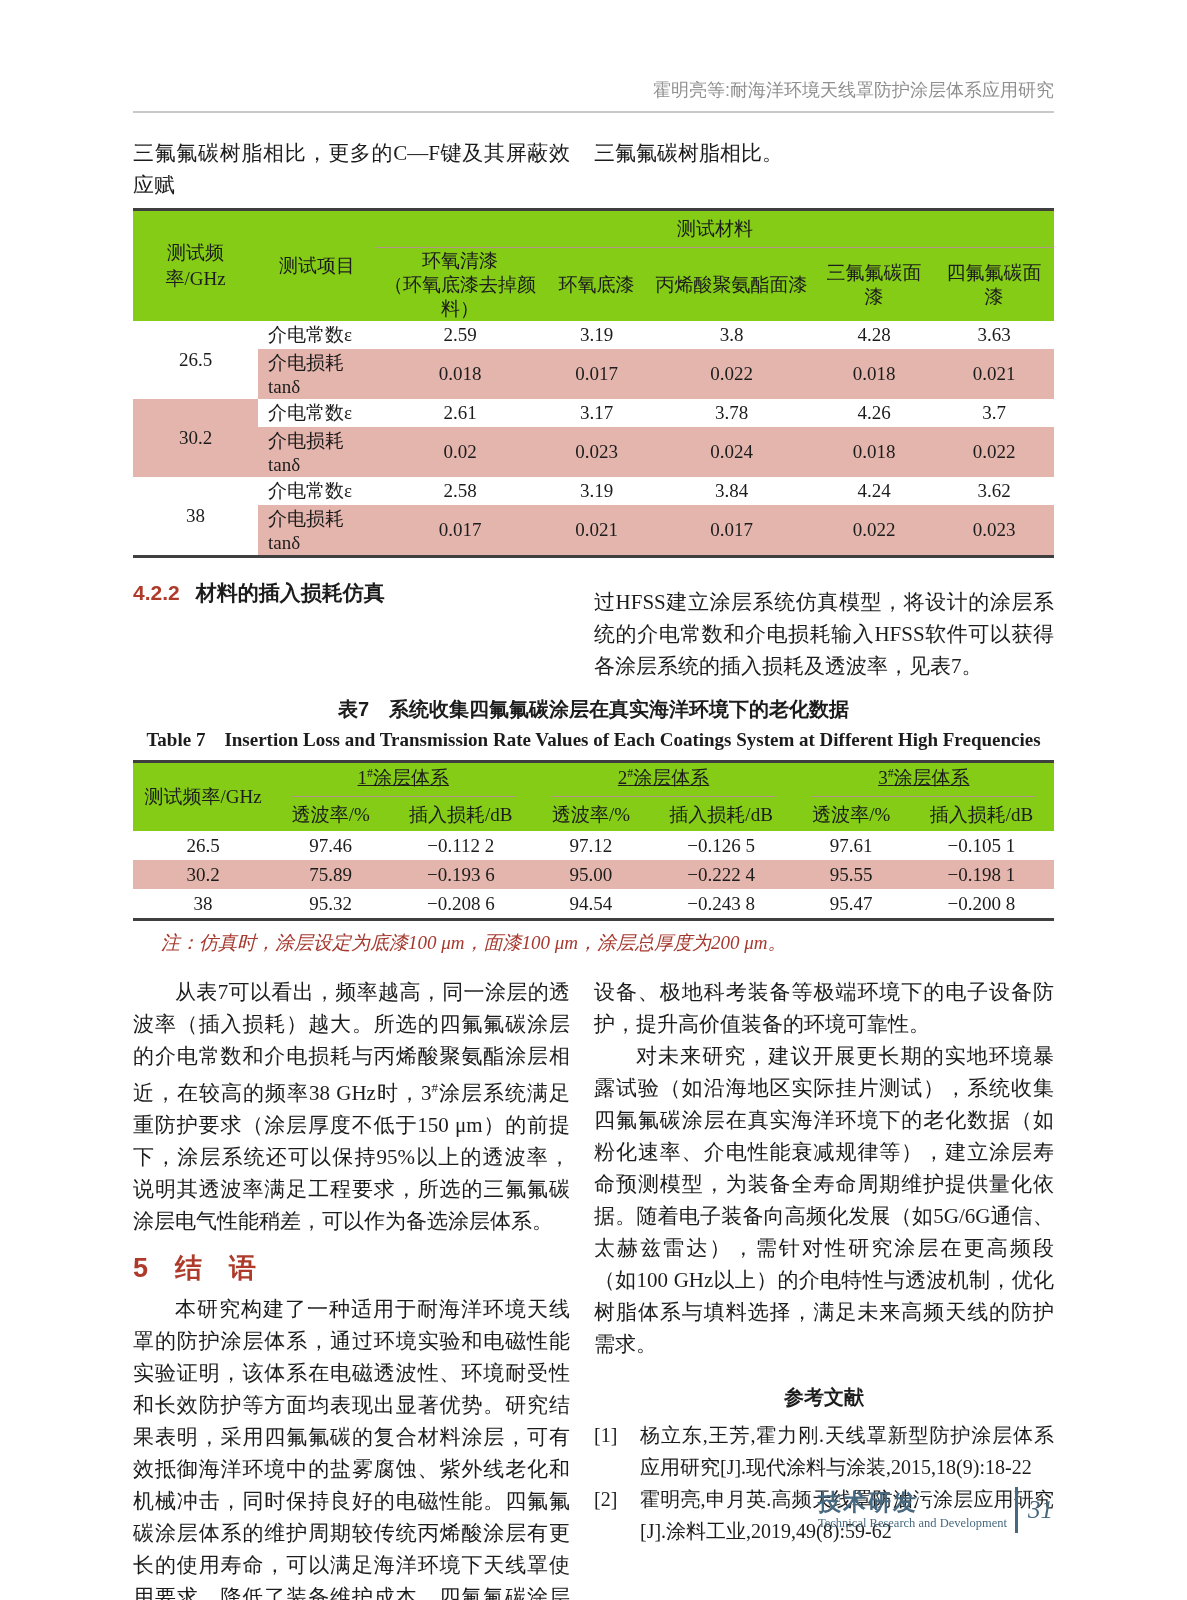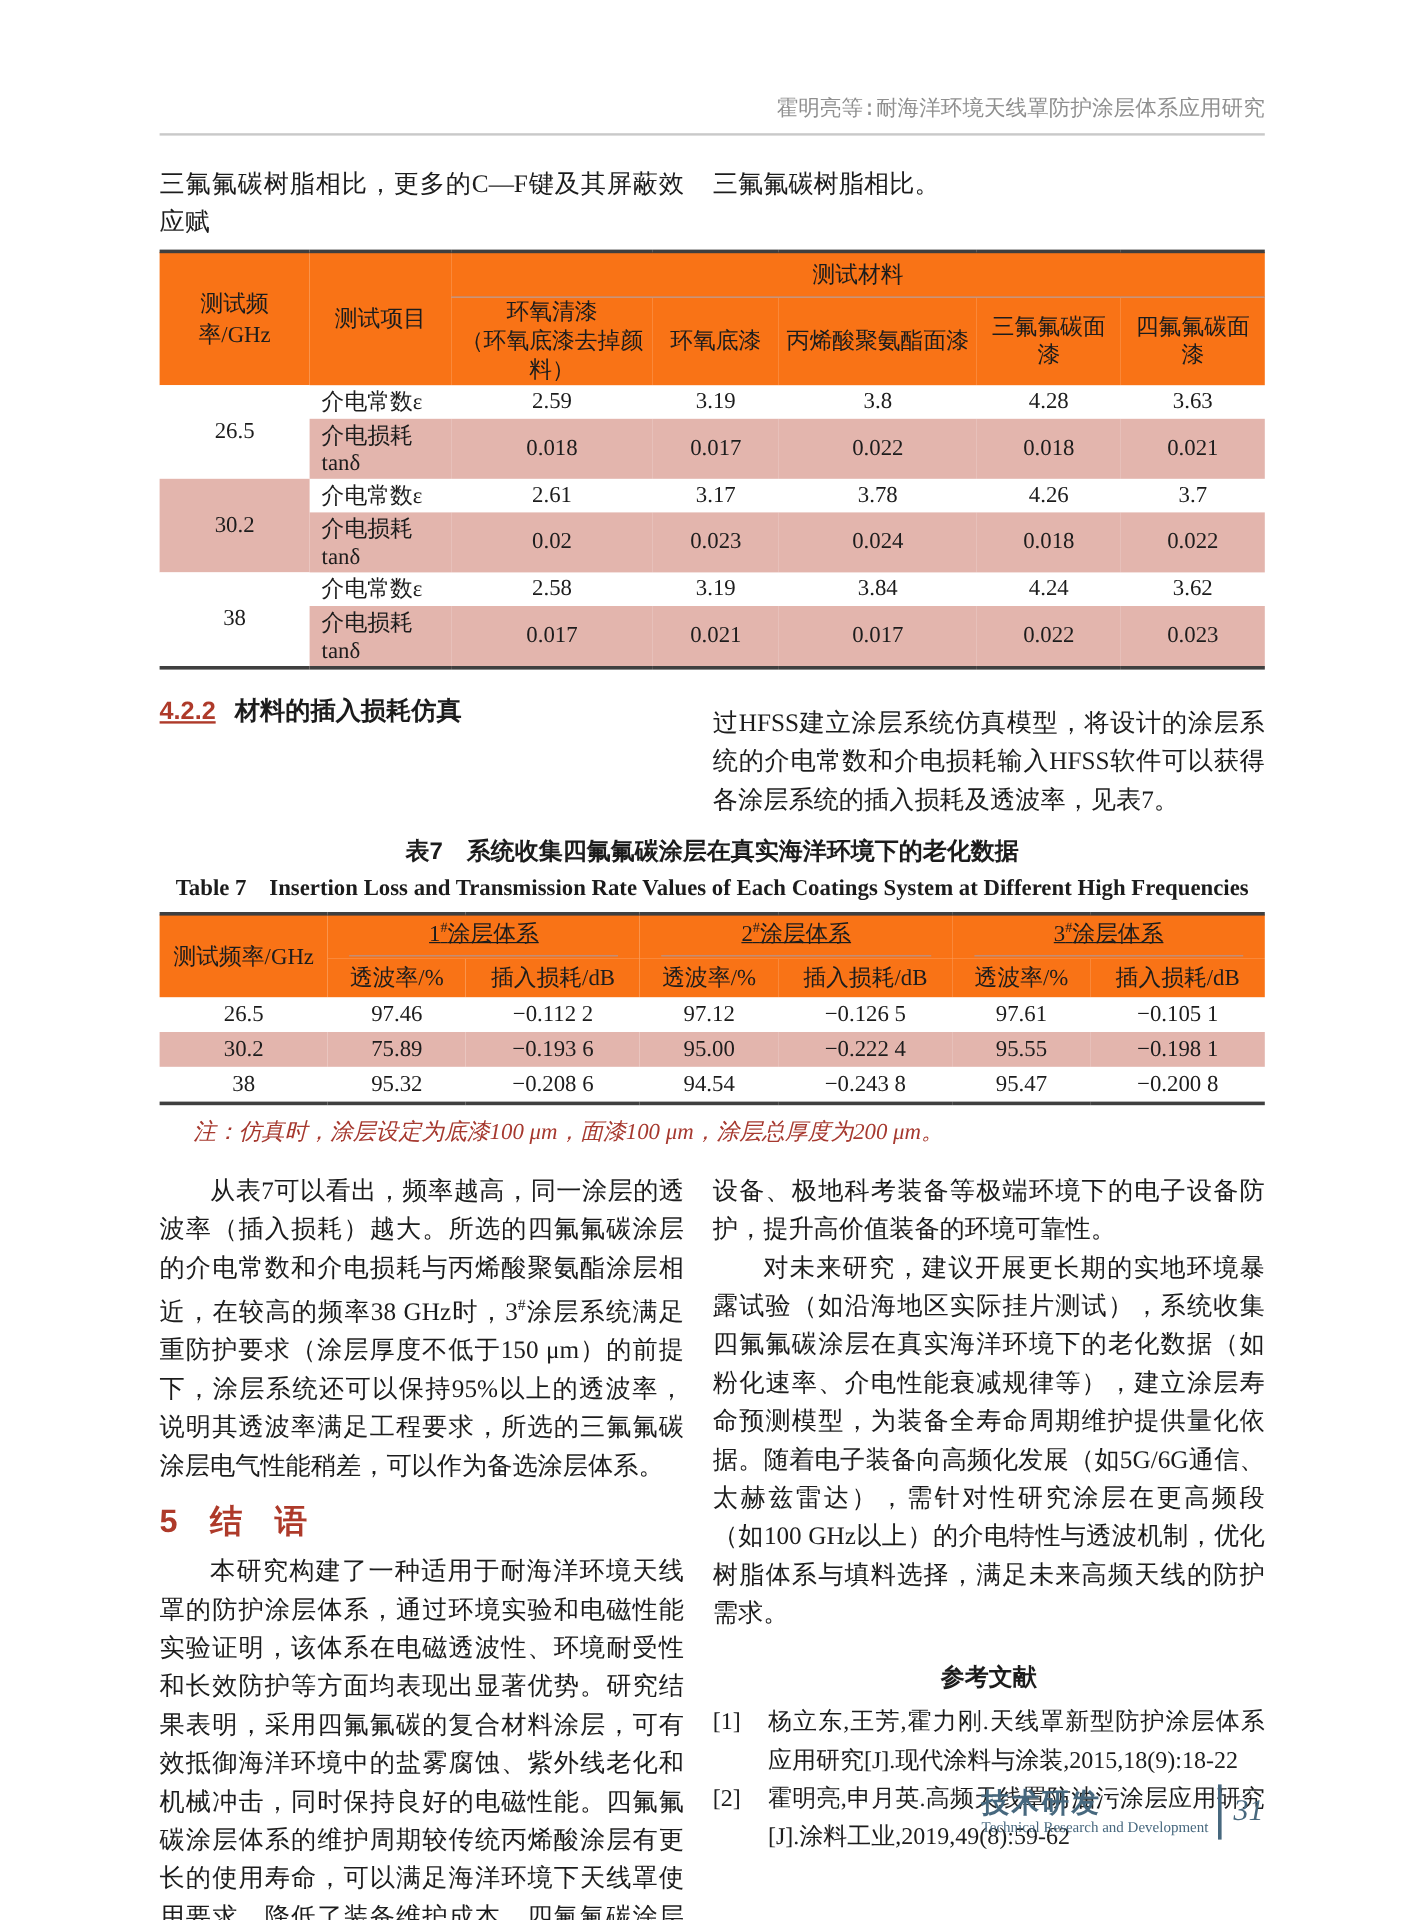--- a/index.html
+++ b/index.html
@@ -2,41 +2,41 @@
 <html><head>
 <meta charset="utf-8">
 <style>
   html,body{margin:0;padding:0;background:#ffffff;}
   .page{position:relative;width:1187px;height:1600px;background:#fff;overflow:hidden;
         font-family:"Liberation Serif","DejaVu Serif",serif;color:#1c1c1c;}
   .content{position:absolute;left:133px;top:0;width:921px;}
 
   
   .running-head{padding-top:78px;text-align:right;}
-  .running-title{font-size:18px;color:#8f8f8f;font-family:Liberation Mono, monospace;}
+  .running-title{font-size:18px;color:#8f8f8f;font-family:Liberation Sans, sans-serif;}
   .head-rule{margin-top:9px;height:2px;background:#c9c9c9;}
 
   
   .two-col{display:flex;gap:24px;}
   .col-l{width:437px;flex:none;}
   .col-r{flex:1;min-width:0;}
   .para{font-size:21px;line-height:32px;text-align:justify;text-justify:inter-character;}
   .indent{text-indent:2em;}
 
   
   .tbl-cap{text-align:center;margin-top:18px;}
   .cap-zh{font-family:"Liberation Sans","DejaVu Sans",sans-serif;font-weight:bold;font-size:20px;}
   .cap-en{font-family:"Liberation Serif","DejaVu Serif",serif;font-weight:bold;font-size:19px;margin-top:4px;}
 
   
   table{border-collapse:collapse;table-layout:fixed;width:921px;margin-top:7px;
         font-size:19px;}
   .t6,.t7{border-top:3px solid #3f3f3f;border-bottom:3px solid #3f3f3f;}
   th,td{text-align:center;vertical-align:middle;font-weight:normal;padding:1px 4px;}
-  thead th{background:#f97316;}
+  thead th{background:#84cc16;}
   .t6 thead .r1 th{height:34px;}
   .t6 thead .r2 th{height:50px;line-height:1.25;}
   .mat-span{border-bottom:1px solid #b5958e;}
   .t6 tbody td{height:26px;}
   .t6 tbody tr.r-tan td{background:#e3b5ad;}
   .t6 td.freq{background:#fff;}
   .t6 td.freq-pink{background:#e3b5ad;}
   .t6 td.item{text-align:left;padding-left:10px;}
 
   .t7 thead .r1 th{height:34px;}
@@ -44,21 +44,21 @@
   .t7 .gline{border-bottom:1px solid #b5958e;padding-bottom:5px;margin:0 14px;text-decoration:underline;}
   .t7 tbody td{height:27px;}
   .t7 tbody tr.stripe td{background:#e3b5ad;}
   sup{font-size:0.62em;}
 
   .t7-note{margin-top:9px;padding-left:28px;color:#a6392f;font-size:19px;font-style:italic;}
 
   
   .h422{margin-top:22px;font-family:"Liberation Sans","DejaVu Sans",sans-serif;
         font-weight:bold;font-size:21px;line-height:26px;}
-  .h422 .num{color:#ae3a2a;margin-right:16px;text-decoration:underline;}
+  .h422 .num{color:#ae3a2a;margin-right:16px;}
   .h5{margin:14px 0 8px;font-family:"Liberation Sans","DejaVu Sans",sans-serif;
       font-weight:bold;font-size:27px;line-height:34px;color:#ae3a2a;}
   .refs-heading{margin:24px 0 8px;text-align:center;font-family:"Liberation Sans","DejaVu Sans",sans-serif;
       font-weight:bold;font-size:20px;}
   .main-cols{margin-top:20px;}
 
   
   .ref-item{display:flex;font-size:20px;line-height:32px;text-align:justify;}
   .ref-num{width:46px;flex:none;}
   .ref-text{flex:1;min-width:0;}

